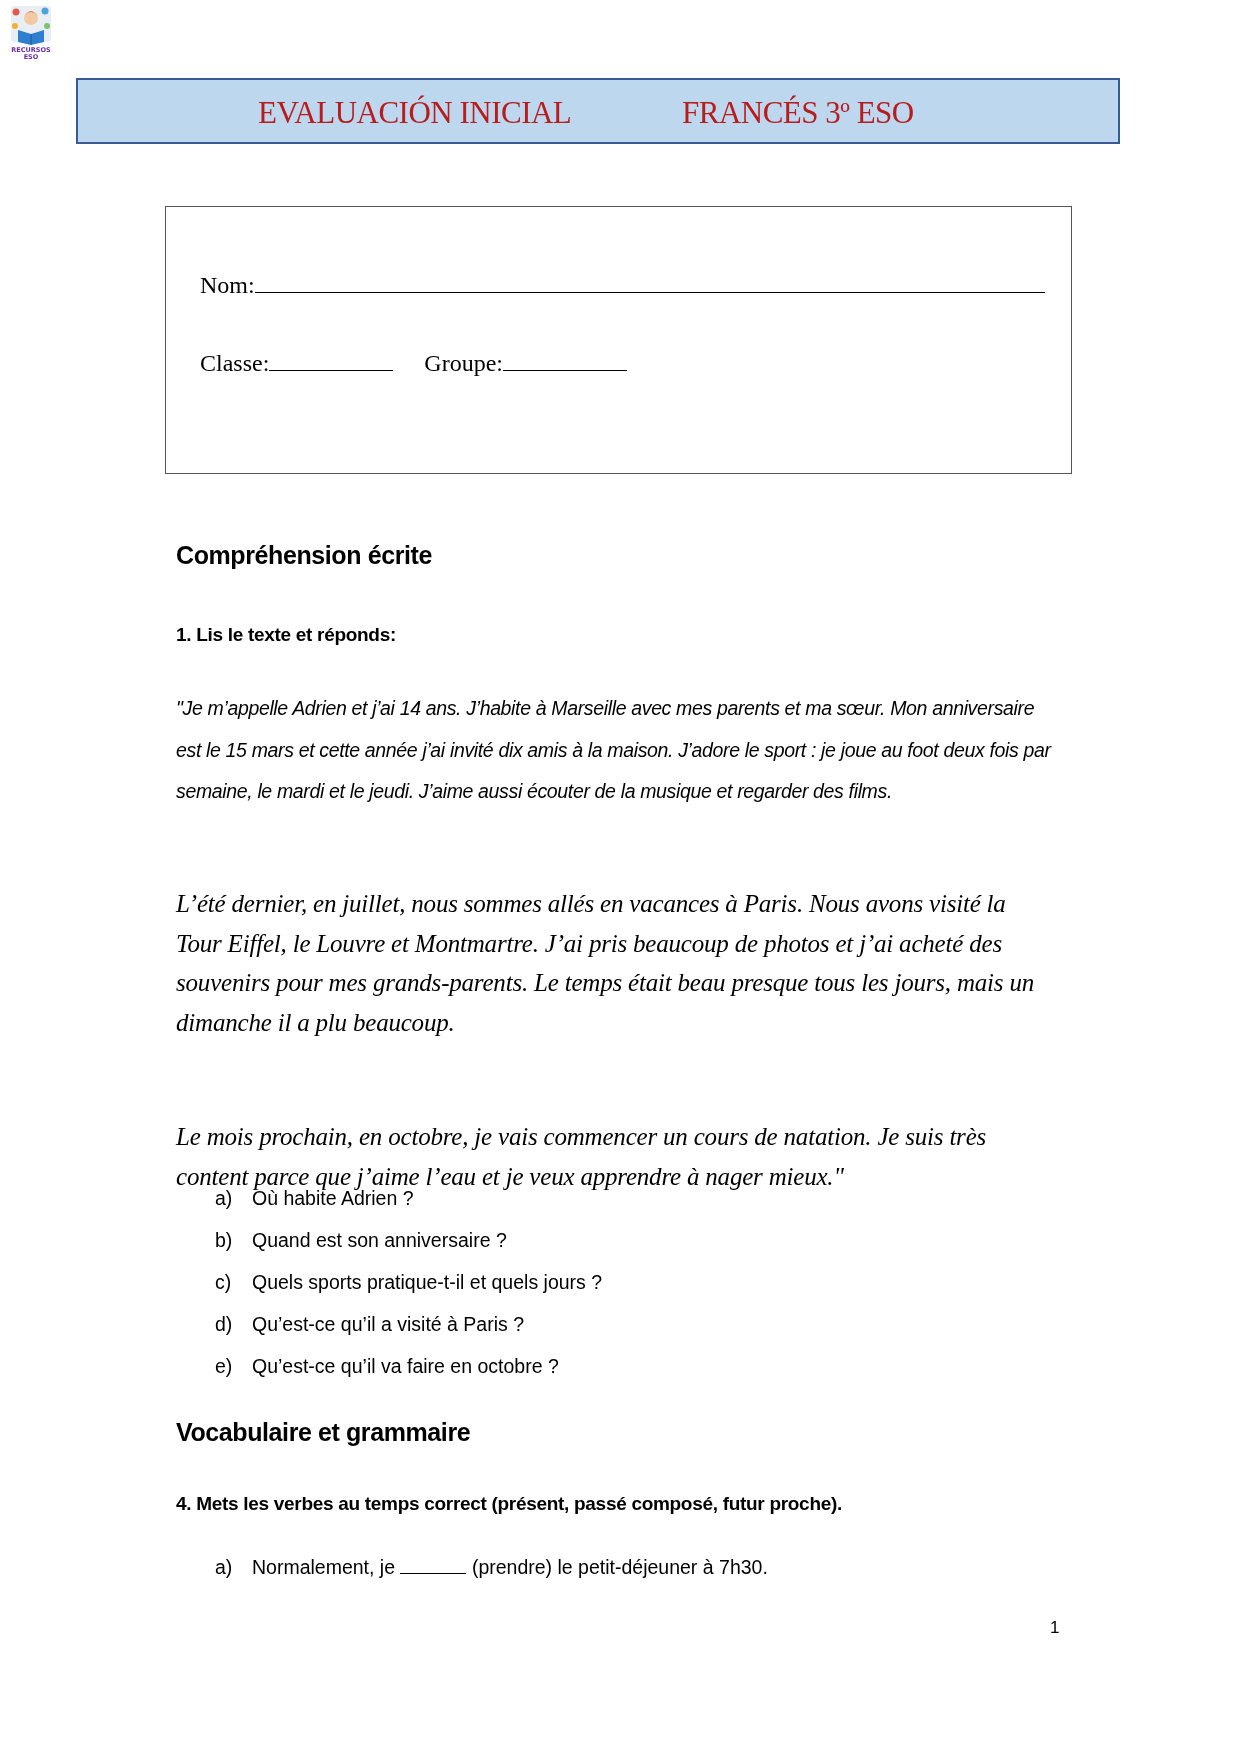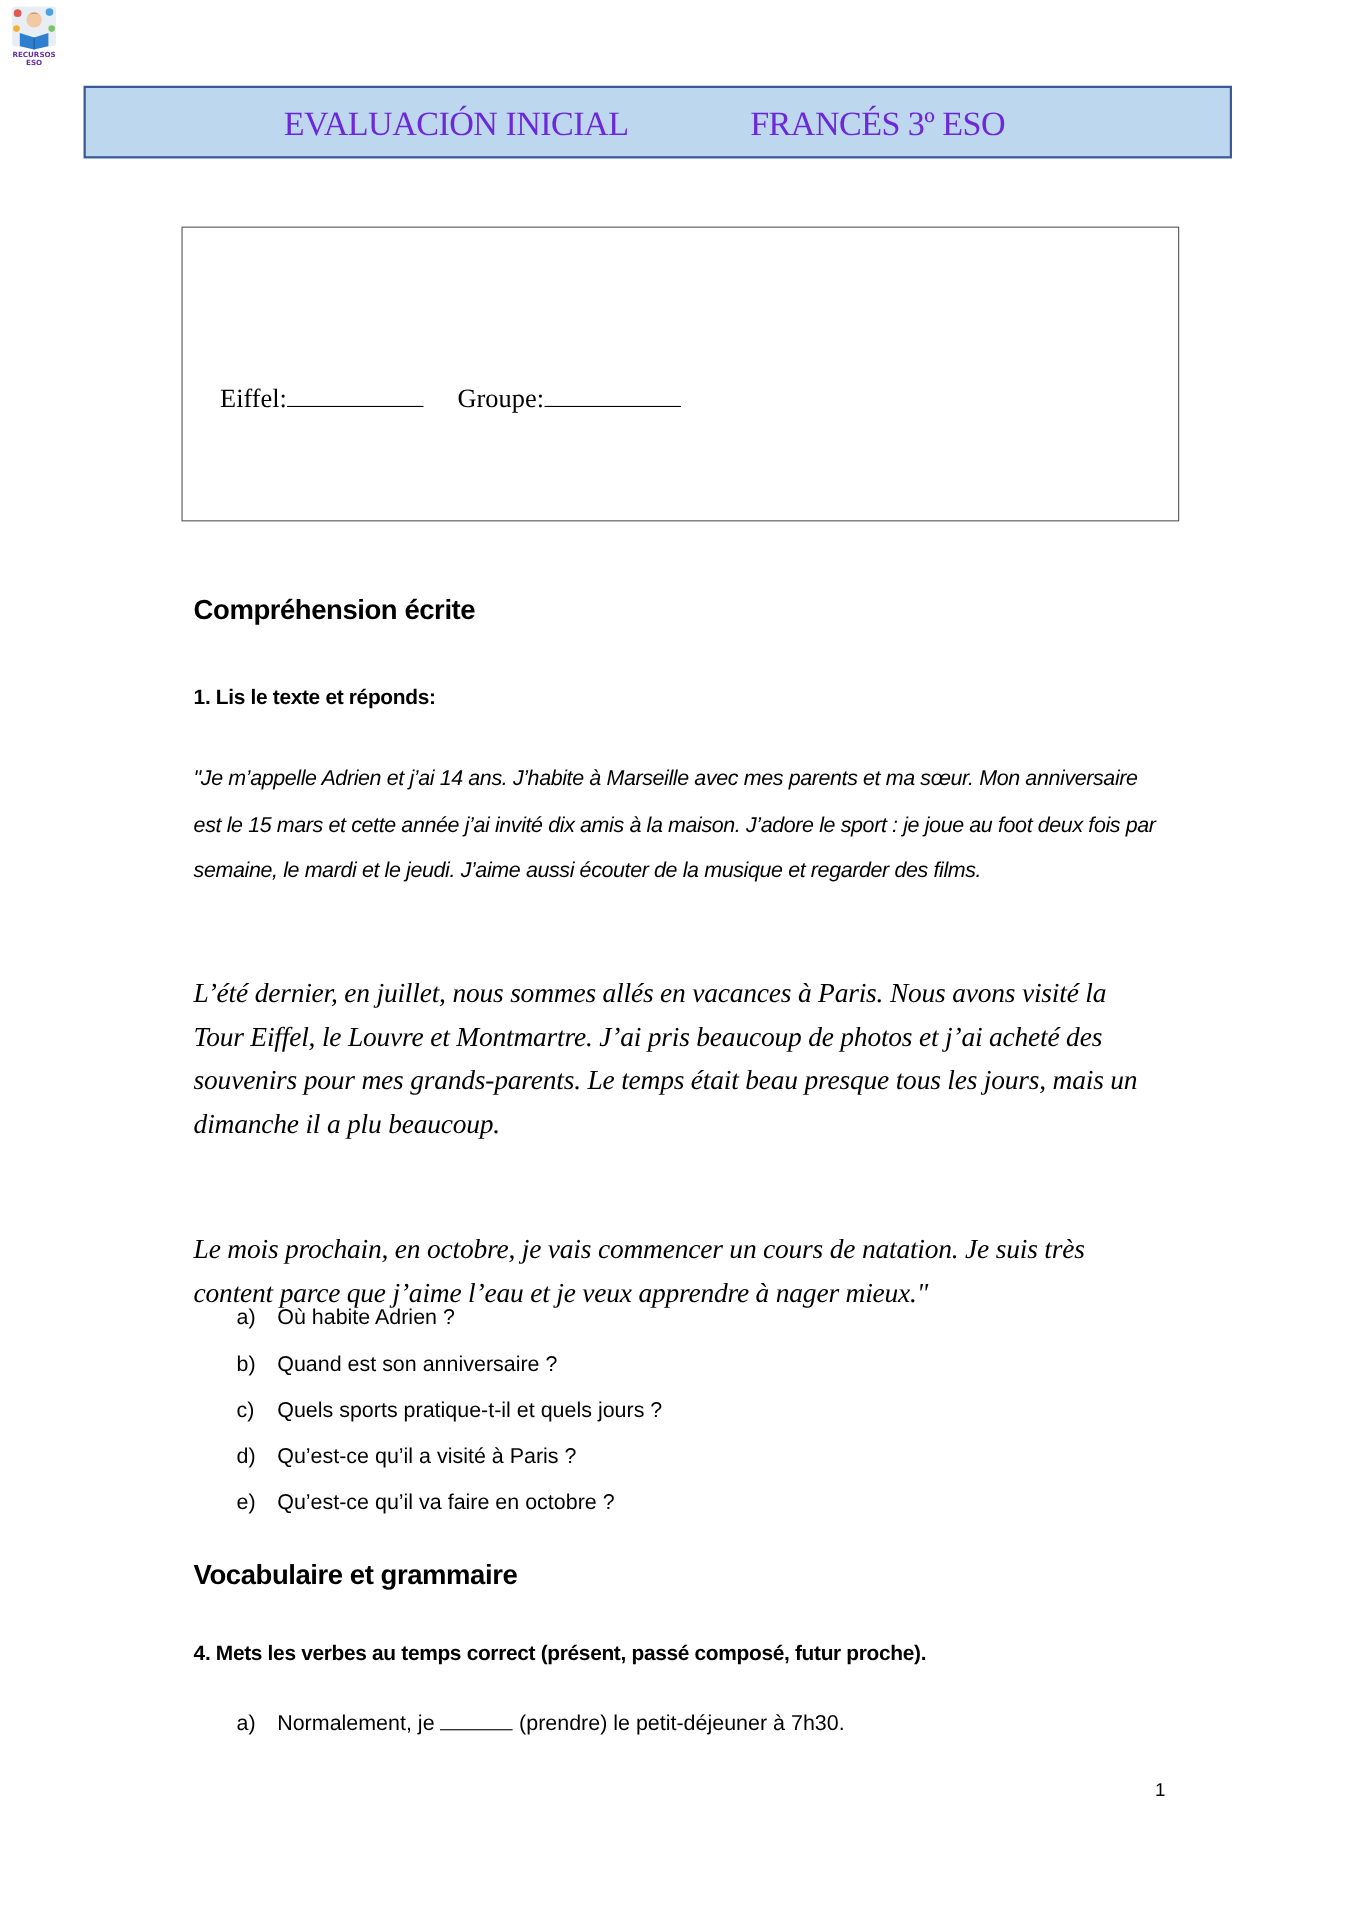--- a/index.html
+++ b/index.html
@@ -3,21 +3,21 @@
 <meta charset="utf-8">
 <style>
   html, body { margin: 0; padding: 0; background: #ffffff; }
   body { width: 1241px; height: 1755px; position: relative; overflow: hidden; color: #000; }
   .abs { position: absolute; }
   .logo { left: 8px; top: 4px; width: 46px; height: 56px; }
   .logo svg { display: block; }
   .header-box {
     left: 76px; top: 78px; width: 1040px; height: 62px;
     background: #bdd7ee; border: 2px solid #3a5a96; box-sizing: content-box;
-    font-family: "Liberation Serif", "DejaVu Serif", serif; color: #6d28d9;
+    font-family: "Liberation Serif", "DejaVu Serif", serif; color: #b91c1c;
     font-size: 31px; line-height: 62px; letter-spacing: -0.5px;
   }
   .header-box .t1 { position: absolute; left: 180px; top: 2px; }
   .header-box .t2 { position: absolute; left: 604px; top: 2px; }
   .info-box {
     left: 165px; top: 206px; width: 907px; height: 268px;
     border: 1.5px solid #555; box-sizing: border-box;
     font-family: "Liberation Serif", "DejaVu Serif", serif; font-size: 24px;
   }
   .info-row { position: absolute; left: 10px; white-space: pre; }
@@ -49,22 +49,25 @@
     <text x="23" y="55" font-family="DejaVu Sans, sans-serif" font-size="6.5" font-weight="bold" text-anchor="middle" fill="#6a2fa0">ESO</text>
   </svg>
 </div>
 
 <div class="abs header-box">
   <span class="t1">EVALUACIÓN INICIAL</span>
   <span class="t2">FRANCÉS 3º ESO</span>
 </div>
 
 <div class="abs info-box">
+  <div class="info-row" style="top:38px;">
+    <span>Nom:</span><span class="blank" style="width:790px;"></span>
+  </div>
   <div class="info-row" style="top:116px;">
-    <span>Eiffel:</span><span class="blank" style="width:124px;"></span><span style="display:inline-block;width:31px;"></span><span>Groupe:</span><span class="blank" style="width:124px;"></span>
+    <span>Classe:</span><span class="blank" style="width:124px;"></span><span style="display:inline-block;width:31px;"></span><span>Groupe:</span><span class="blank" style="width:124px;"></span>
   </div>
 </div>
 
 <div class="abs h2" style="top:541px;">Compréhension écrite</div>
 <div class="abs q" style="top:624px;">1. Lis le texte et réponds:</div>
 
 <div class="abs para-it-sans" style="top:688px;">"Je m’appelle Adrien et j’ai 14 ans. J’habite à Marseille avec mes parents et ma sœur. Mon anniversaire est le 15 mars et cette année j’ai invité dix amis à la maison. J’adore le sport : je joue au foot deux fois par semaine, le mardi et le jeudi. J’aime aussi écouter de la musique et regarder des films.</div>
 <div class="abs para-it-serif" style="top:884px;">L’été dernier, en juillet, nous sommes allés en vacances à Paris. Nous avons visité la Tour Eiffel, le Louvre et Montmartre. J’ai pris beaucoup de photos et j’ai acheté des souvenirs pour mes grands-parents. Le temps était beau presque tous les jours, mais un dimanche il a plu beaucoup.</div>
 <div class="abs para-it-serif" style="top:1096px;margin-top:21px;">Le mois prochain, en octobre, je vais commencer un cours de natation. Je suis très content parce que j’aime l’eau et je veux apprendre à nager mieux."</div>
 

